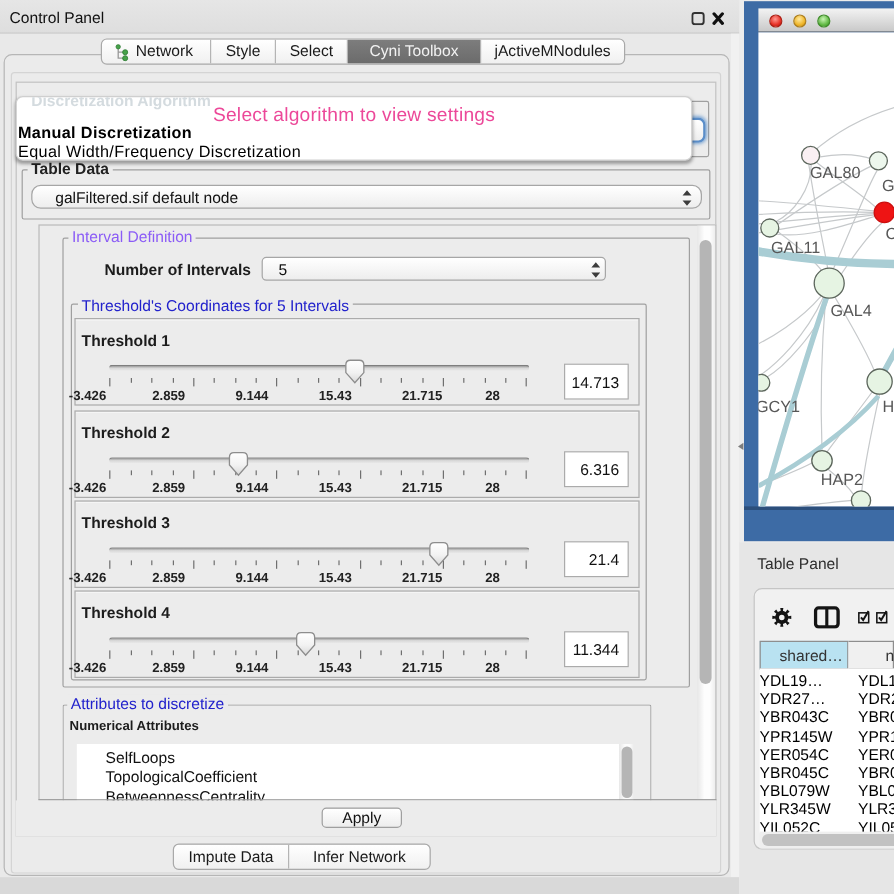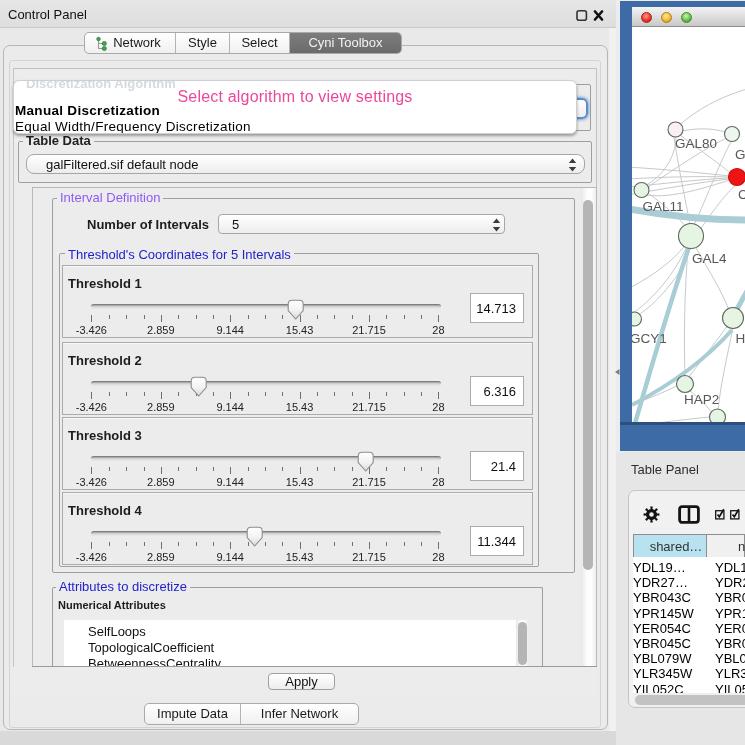--- a/index.html
+++ b/index.html
@@ -30,21 +30,21 @@
 #popup { position:absolute; left:13px; top:80px; width:564px; height:54px; background:#ffffff;
   border:1px solid #cfcfcf; border-radius:0 0 6px 6px; border-top-left-radius:6px; border-top-right-radius:6px;
   box-shadow:0 2px 3px rgba(0,0,0,0.35); z-index:40; overflow:hidden; }
 
 .thpanel { position:absolute; left:62px; width:471px; height:73px; background:#ececec;
   border:1px solid #ababab; box-shadow:inset 0 1px 0 #f8f8f8; }
 .blab { position:absolute; font-weight:bold; color:#1c1c1c; }
 .track { position:absolute; width:350px; height:5px; border-radius:3px;
   background:linear-gradient(#9a9a9a,#d8d8d8 45%,#e9e9e9); border-top:1px solid #7e7e7e; }
 .tick { position:absolute; width:1px; background:#6f6f6f; }
-.tlab { position:absolute; width:68px; text-align:center; font-size:11px; font-weight:normal; color:#222; }
+.tlab { position:absolute; width:68px; text-align:left; font-size:11px; font-weight:bold; color:#222; }
 .thumb { position:absolute; z-index:6; }
 .vfield { position:absolute; left:470px; width:54px; height:30px; background:#ffffff; border:1px solid #ababab; }
 .vfield span { position:absolute; right:7px; top:7px; font-size:13px; color:#111; }
 
 .vsb { position:absolute; background:linear-gradient(90deg,#e7e7e7,#fdfdfd 40%,#fdfdfd 70%,#ededed); }
 .vthumb { position:absolute; background:#b5b5b5; border-radius:5px; }
 
 
 #bluewin { position:absolute; left:620px; top:1px; width:125px; height:450px; background:#3d6ba5; }
 #nettitle { position:absolute; left:632px; top:7px; width:113px; height:20px;
@@ -87,20 +87,21 @@
   <div class="seg" style="width:91px;padding-left:14px;position:relative">
     <svg style="position:absolute;left:10px;top:3px" width="15" height="16" viewBox="0 0 15 16">
       <path d="M3.5,3 L3.5,13 M3.5,7.5 L8.5,7.5 M3.5,12.5 L8.5,12.5" stroke="#999999" stroke-width="1.1" fill="none"></path>
       <circle cx="3.5" cy="3" r="1.8" fill="#46a24a" stroke="#2f7d33" stroke-width="0.7"></circle>
       <circle cx="9.3" cy="7.5" r="2.1" fill="#46a24a" stroke="#2f7d33" stroke-width="0.7"></circle>
       <circle cx="9.3" cy="12.5" r="2.1" fill="#46a24a" stroke="#2f7d33" stroke-width="0.7"></circle>
     </svg>Network</div>
   <div class="seg" style="width:54px">Style</div>
   <div class="seg" style="width:60px">Select</div>
   <div class="seg sel" style="width:111px">Cyni Toolbox</div>
+  <div class="seg" style="width:119px">jActiveMNodules</div>
 </div>
 
 <div class="group" style="left:19px;top:84px;width:572px;height:47px"></div>
 <div class="abs" style="left:566px;top:98px;width:22px;height:21px;background:linear-gradient(#fff,#eee);border:2px solid #5b8ec9;border-radius:6px;box-shadow:0 0 3px 1px rgba(86,141,203,0.75);"></div>
 
 <div class="glab" style="left:23px;top:133px;font-weight:bold;color:#222">Table Data</div>
 <div class="group" style="left:18px;top:141px;width:574px;height:42px"></div>
 <div id="combo2" style="left:26px;top:154px;width:559px;border-radius:8px">
   <span style="position:absolute;left:19px;top:2px">galFiltered.sif default node</span>
   <svg class="arrows" viewBox="0 0 9 14">
@@ -157,21 +158,21 @@
 <svg class="thumb" style="left:286.7px;top:299px" width="18" height="22" viewBox="0 0 18 22">
  <defs>
       <linearGradient id="tg265" x1="0" y1="0" x2="0" y2="1">
    <stop offset="0" stop-color="#ffffff"></stop>
         <stop offset="0.55" stop-color="#f2f2f2"></stop>
         <stop offset="1" stop-color="#d9d9d9"></stop>
       </linearGradient>
     </defs>
  <path d="M1.2,5 Q1.2,1.2 5,1.2 L12.4,1.2 Q16.2,1.2 16.2,5 L16.2,11.5 L8.7,20 L1.2,11.5 Z" fill="url(#tg265)" stroke="#8d8d8d" stroke-width="1.1"></path>
 </svg>
-<div class="vfield" style="top:293px">
+<div class="vfield" style="top:303px">
     <span>14.713</span>
   </div>
 
 <div class="thpanel" style="top:342px"></div>
 <div class="blab" style="left:68px;top:353px;font-size:13px">Threshold 2</div>
 <div class="track" style="left:91px;top:381px"></div>
 <div class="tick" style="left:91.4px;top:392px;height:7px"></div>
 <div class="tick" style="left:108.8px;top:392px;height:4px"></div>
 <div class="tick" style="left:126.1px;top:392px;height:4px"></div>
 <div class="tick" style="left:143.5px;top:392px;height:4px"></div>

